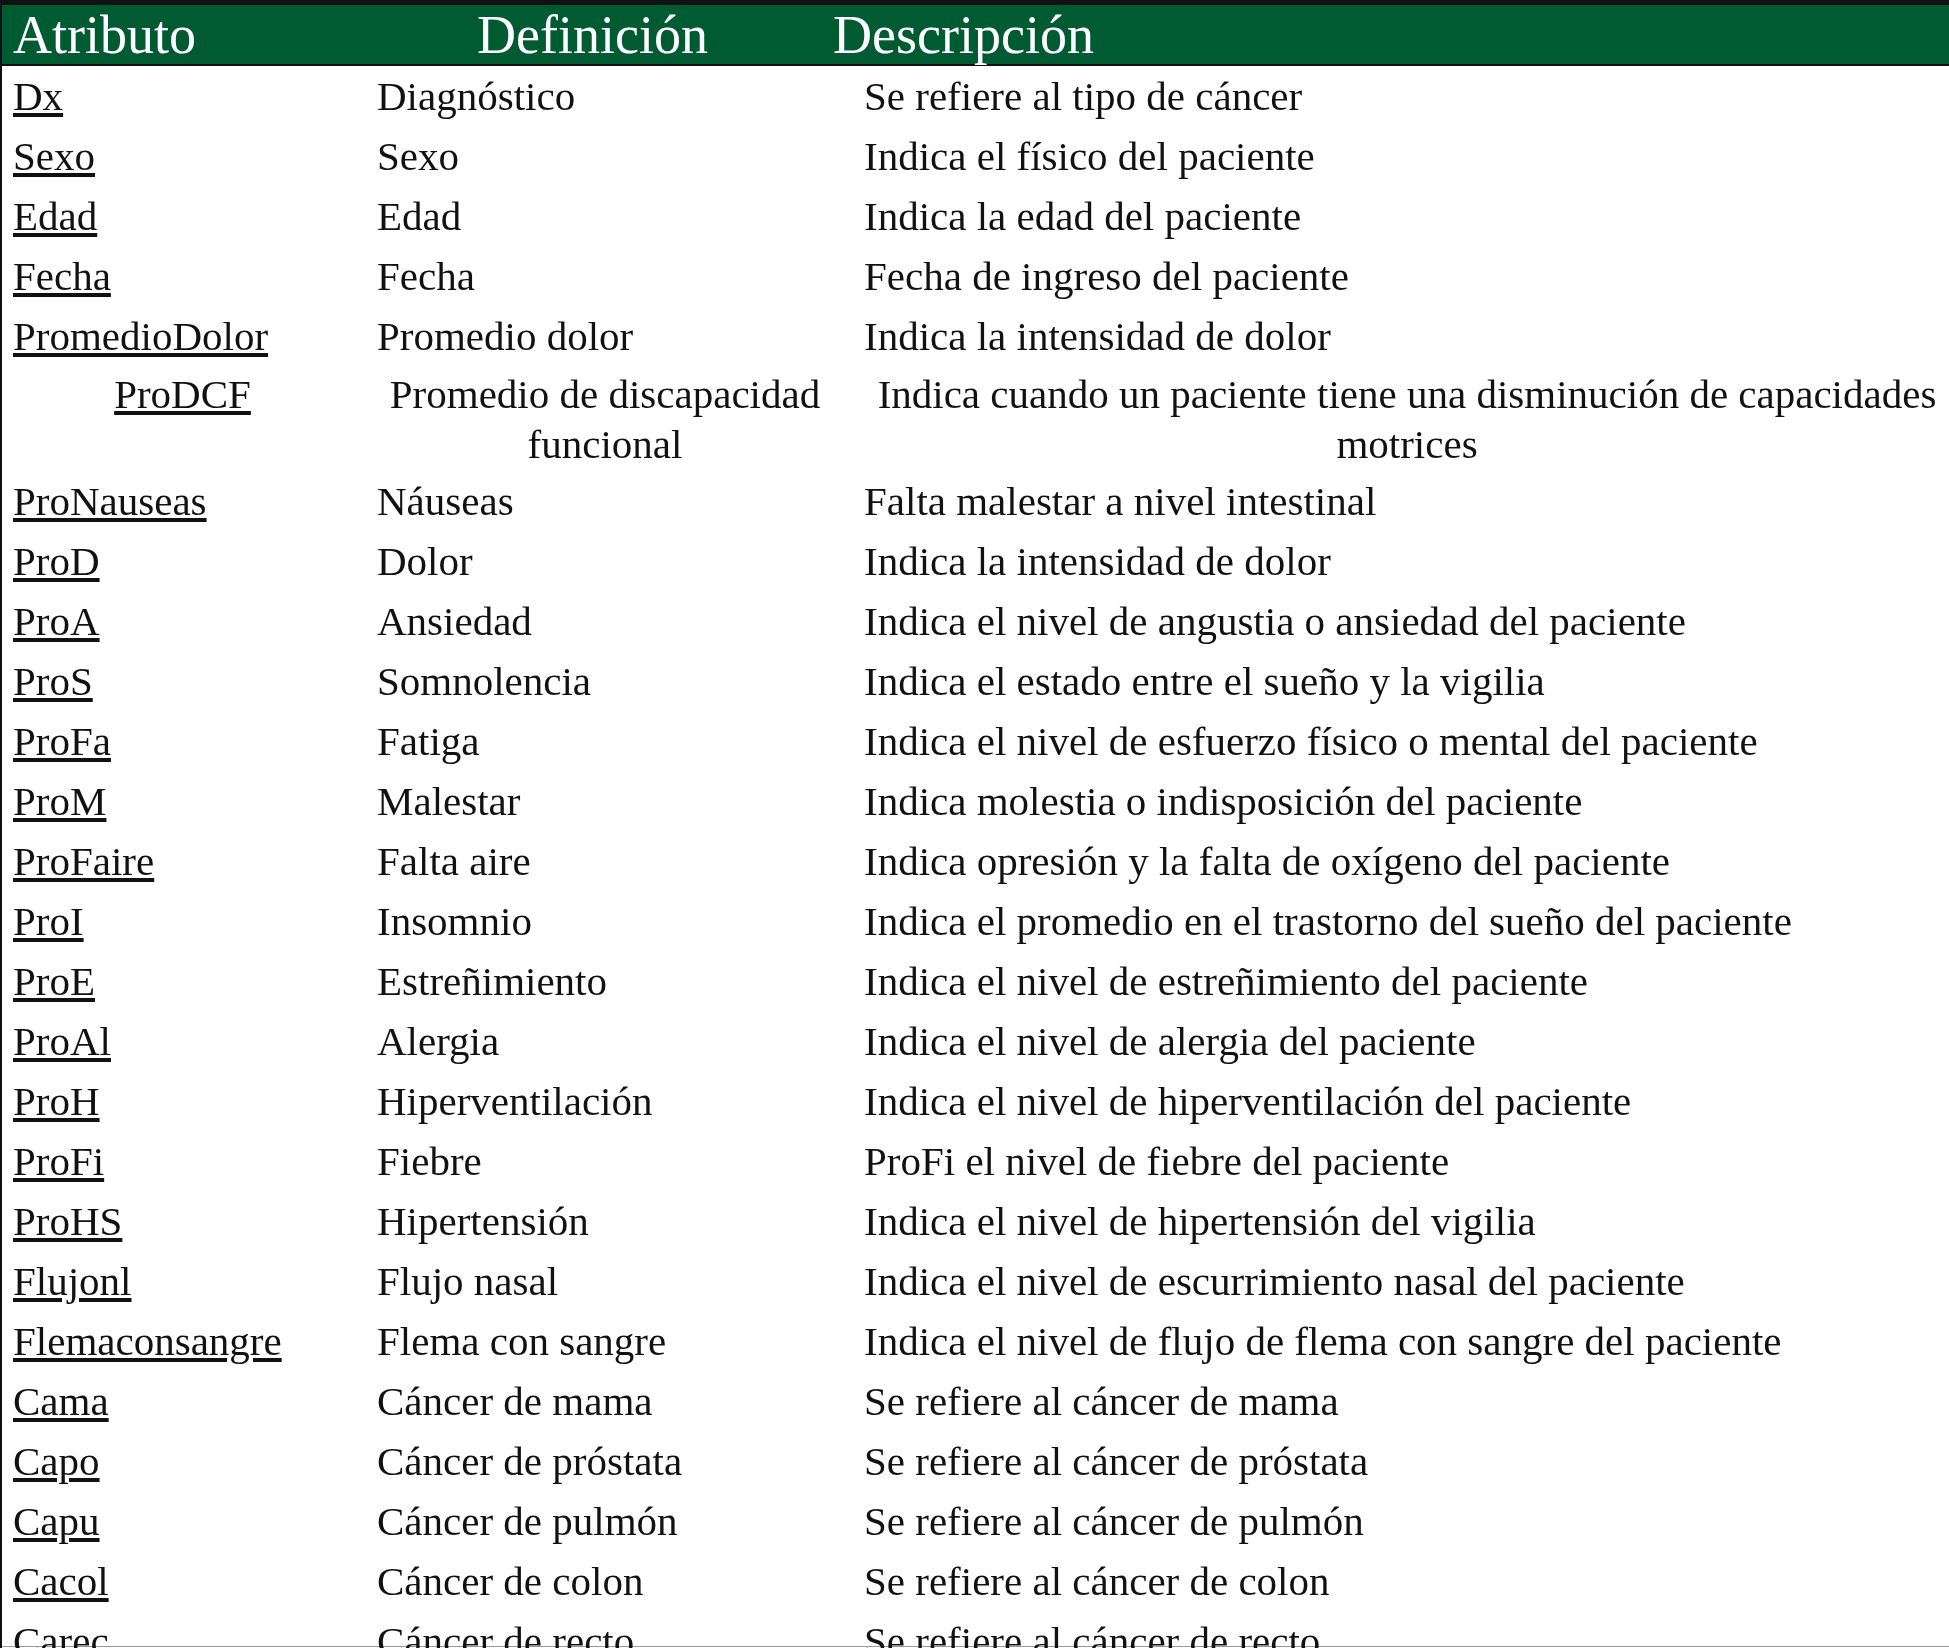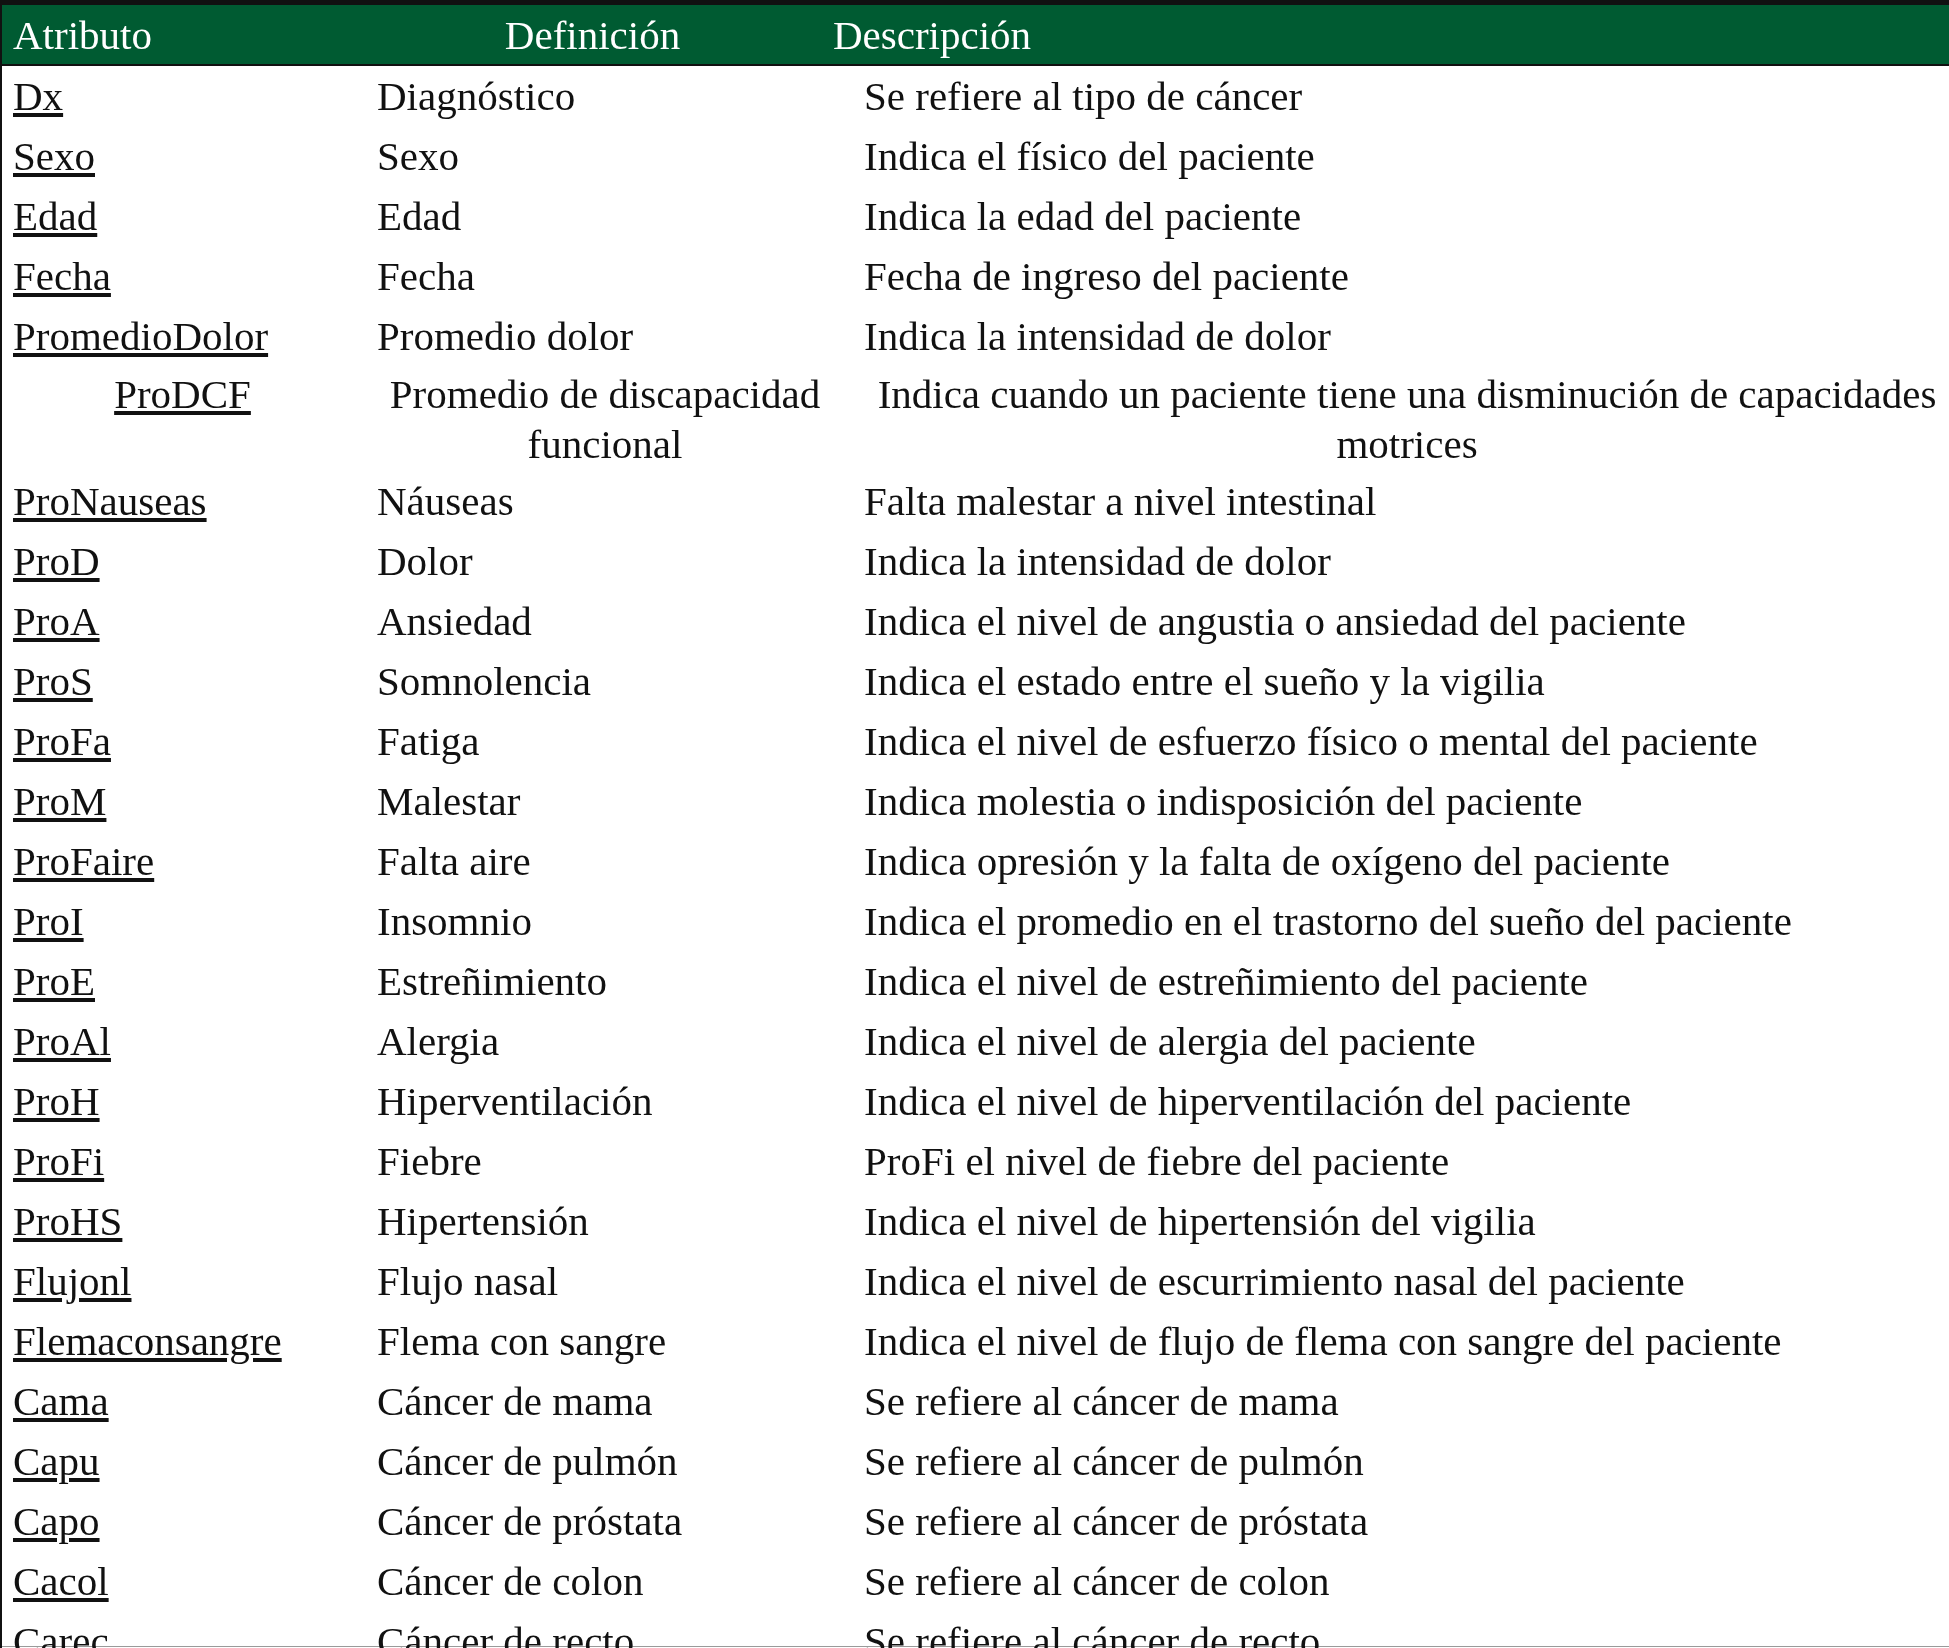--- a/index.html
+++ b/index.html
@@ -1,21 +1,21 @@
 <!DOCTYPE html>
 <html><head>
 <meta charset="utf-8">
 <style>
   html, body { margin: 0; padding: 0; background: #ffffff; }
   body { width: 1949px; height: 1648px; overflow: hidden; position: relative; font-family: "Liberation Serif", "DejaVu Serif", serif; color: #111111; }
   .frame { position: absolute; left: 0; top: 0; width: 1949px; height: 1647px; border-bottom: 1px solid #9a9a9a; box-sizing: border-box; }
   table.attr-table { position: absolute; left: 0; top: 0; width: 1949px; border-collapse: collapse; table-layout: fixed; border-left: 2px solid #111; }
   col.c1 { width: 351px; } col.c2 { width: 481px; } col.c3 { width: 1117px; }
   thead tr { height: 62px; background: #005b32; }
-  thead th { font-weight: normal; color: #ffffff; font-size: 41px; line-height: 54px; padding: 2px 0 0 0; border-top: 5px solid #111; border-bottom: 2px solid #111; vertical-align: middle; white-space: nowrap; }
+  thead th { font-weight: normal; color: #ffffff; font-size: 54px; line-height: 54px; padding: 2px 0 0 0; border-top: 5px solid #111; border-bottom: 2px solid #111; vertical-align: middle; white-space: nowrap; }
   thead th.h1 { text-align: left; padding-left: 11px; }
   thead th.h2 { text-align: center; }
   thead th.h3 { text-align: left; }
   tbody td { font-size: 41px; line-height: 59px; height: 59px; padding: 1px 0 0 0; vertical-align: top; white-space: pre-line; box-sizing: border-box; }
   tbody tr.multi td { line-height: 50px; height: 105px; padding-top: 3px; text-align: center; }
   tbody td.a { padding-left: 11px; text-decoration: underline; }
   tbody td.d { padding-left: 25px; }
   tbody td.e { padding-left: 31px; }
   tbody tr.last td { border-bottom: 4px solid #111; height: 63px; }
 </style>
@@ -144,28 +144,28 @@
         <td class="a">Flemaconsangre</td>
         <td class="d">Flema con sangre</td>
         <td class="e">Indica el nivel de flujo de flema con sangre del paciente</td>
       </tr>
       <tr>
         <td class="a">Cama</td>
         <td class="d">Cáncer de mama</td>
         <td class="e">Se refiere al cáncer de mama</td>
       </tr>
       <tr>
+        <td class="a">Capo</td>
+        <td class="d">Cáncer de próstata</td>
+        <td class="e">Se refiere al cáncer de próstata</td>
+      </tr>
+      <tr>
         <td class="a">Capu</td>
         <td class="d">Cáncer de pulmón</td>
         <td class="e">Se refiere al cáncer de pulmón</td>
-      </tr>
-      <tr>
-        <td class="a">Capo</td>
-        <td class="d">Cáncer de próstata</td>
-        <td class="e">Se refiere al cáncer de próstata</td>
       </tr>
       <tr>
         <td class="a">Cacol</td>
         <td class="d">Cáncer de colon</td>
         <td class="e">Se refiere al cáncer de colon</td>
       </tr>
       <tr class=" last">
         <td class="a">Carec</td>
         <td class="d">Cáncer de recto</td>
         <td class="e">Se refiere al cáncer de recto</td>

